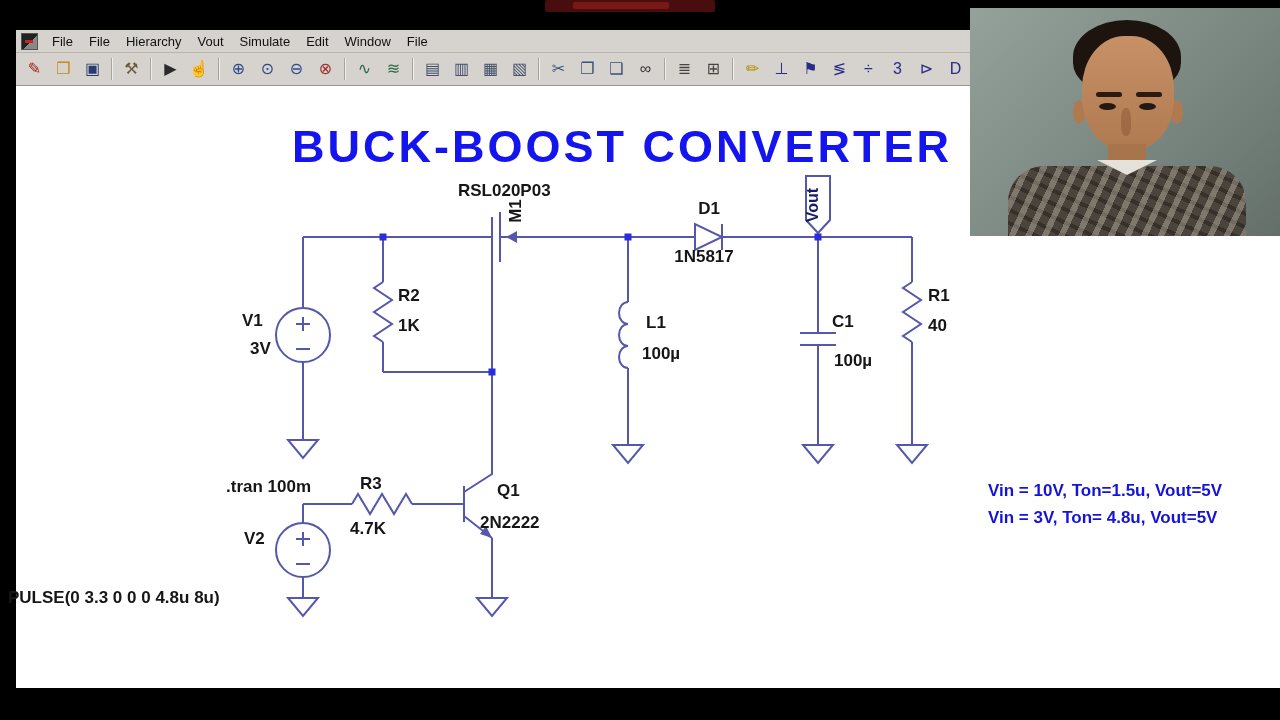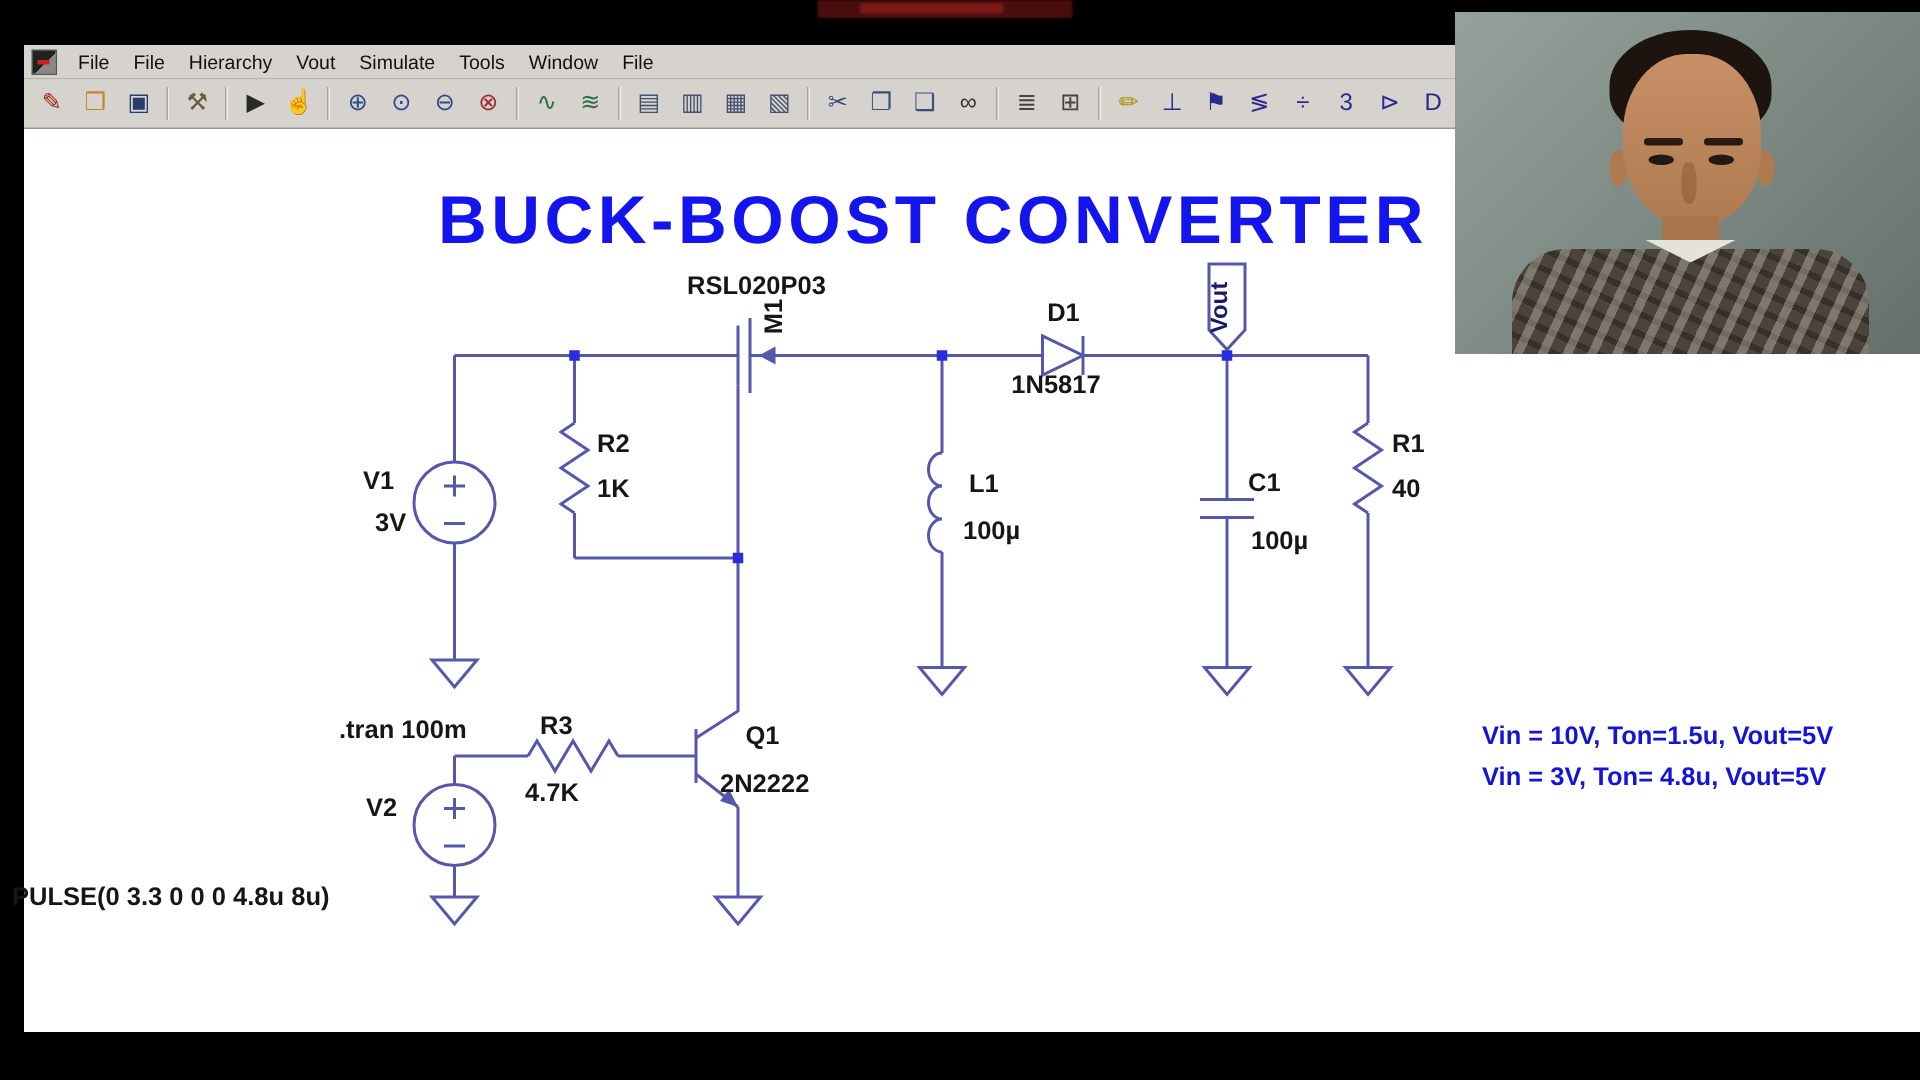--- a/index.html
+++ b/index.html
@@ -71,21 +71,21 @@
   <div class="appwin">
 
     <div class="menubar">
       <div class="app-icon"></div>
       <div style="display:flex">
           <div class="menu-item">File</div>
           <div class="menu-item">File</div>
           <div class="menu-item">Hierarchy</div>
           <div class="menu-item">Vout</div>
           <div class="menu-item">Simulate</div>
-          <div class="menu-item">Tools</div>
+          <div class="menu-item">Edit</div>
           <div class="menu-item">Window</div>
           <div class="menu-item">File</div>
         </div>
     </div>
 
     <div class="toolbar">
         <div class="tb-btn">
           <span class="tb-glyph" style="color: rgb(162, 34, 17);">✎</span>
         </div>
         <div class="tb-btn">

